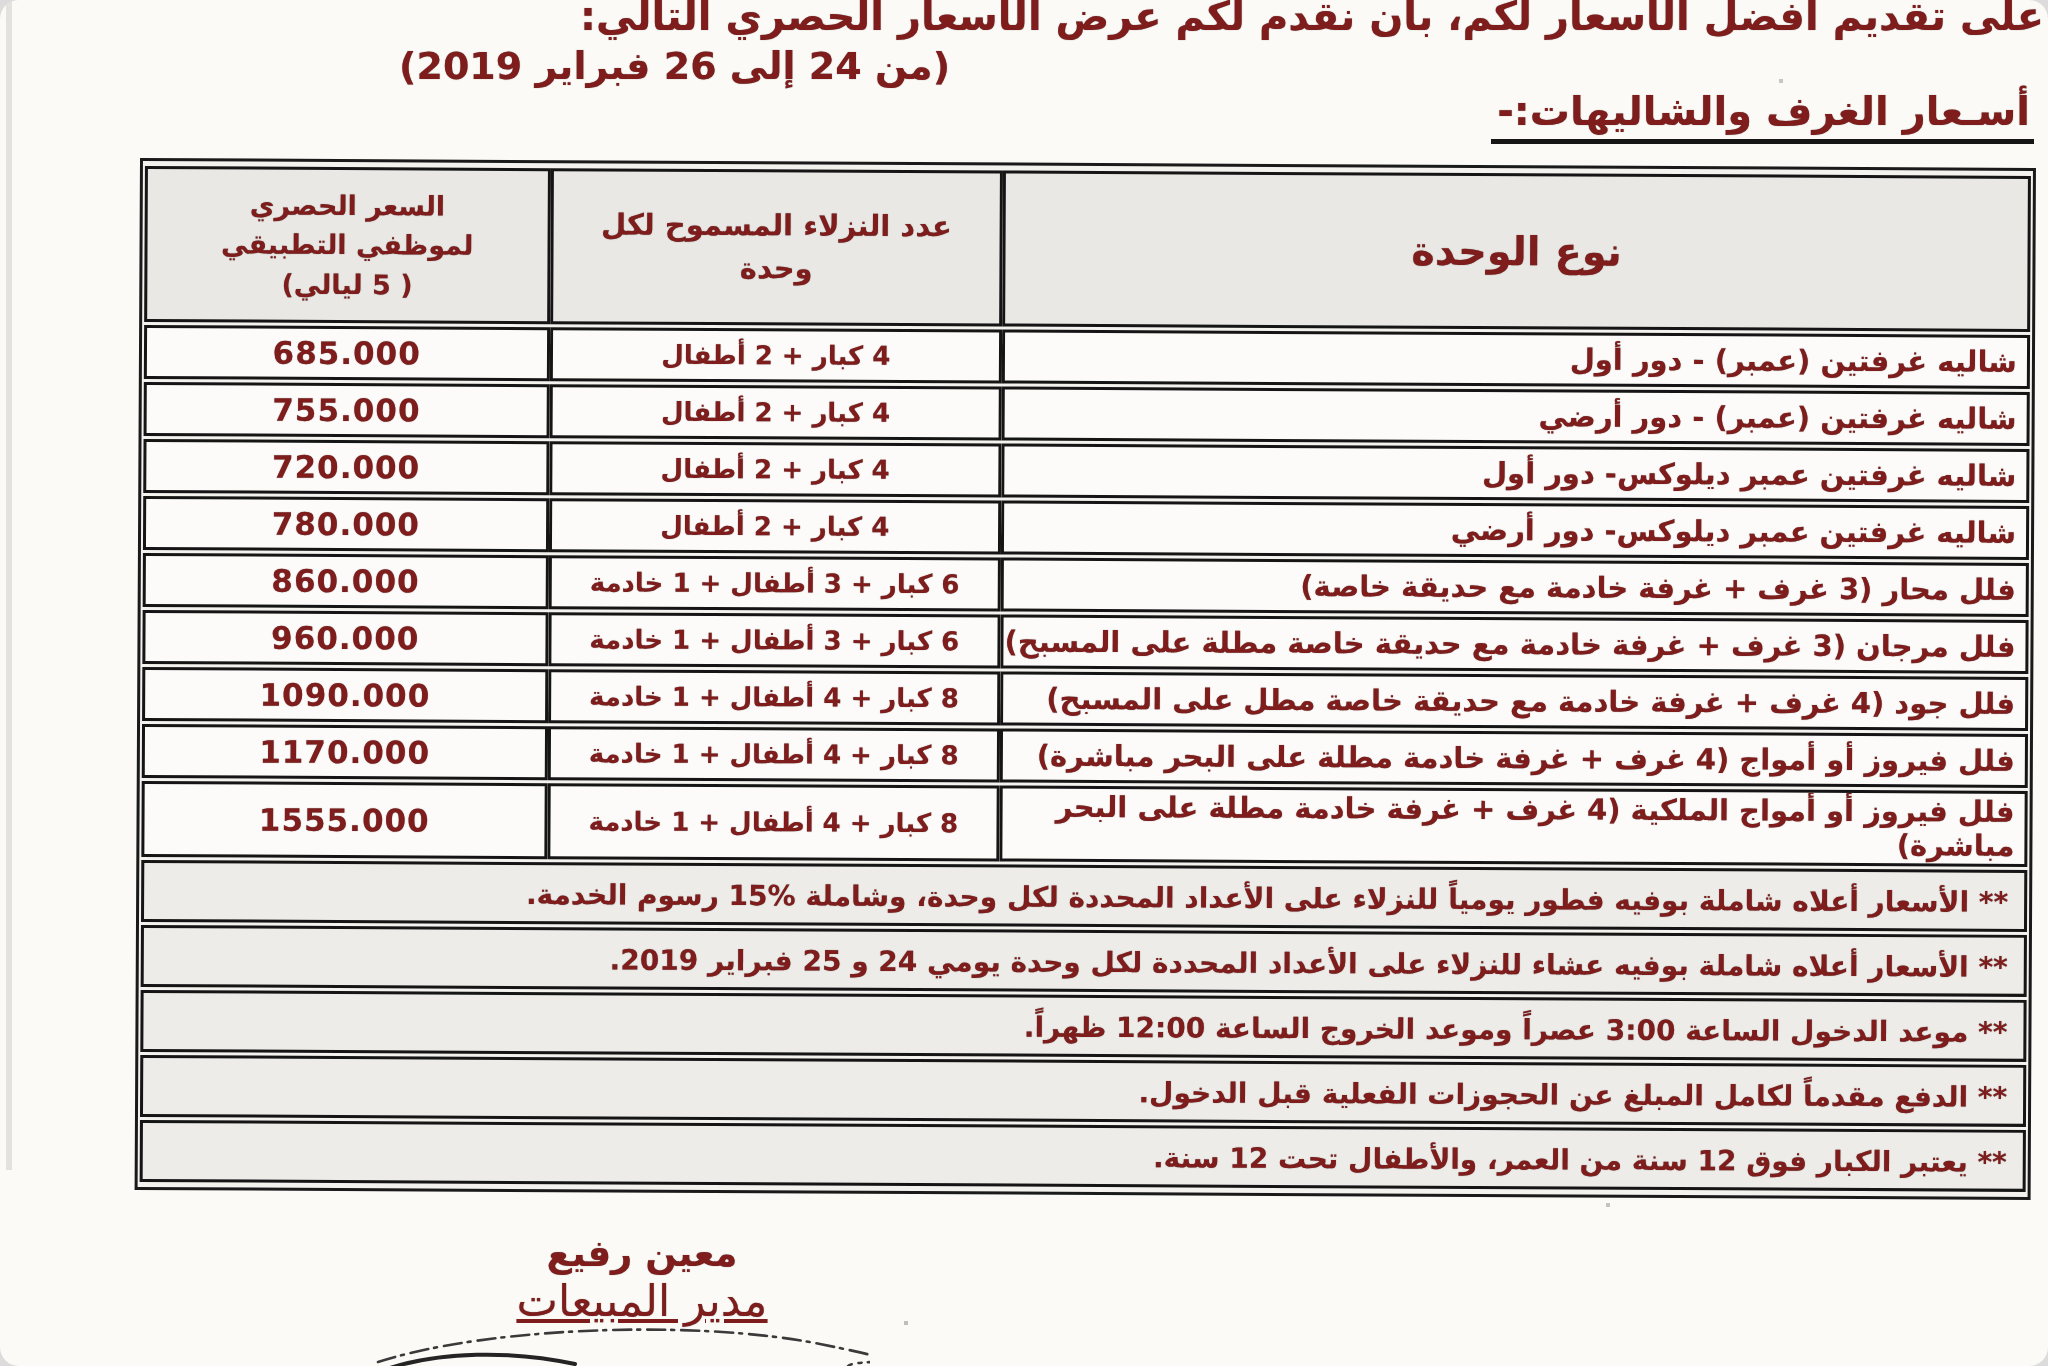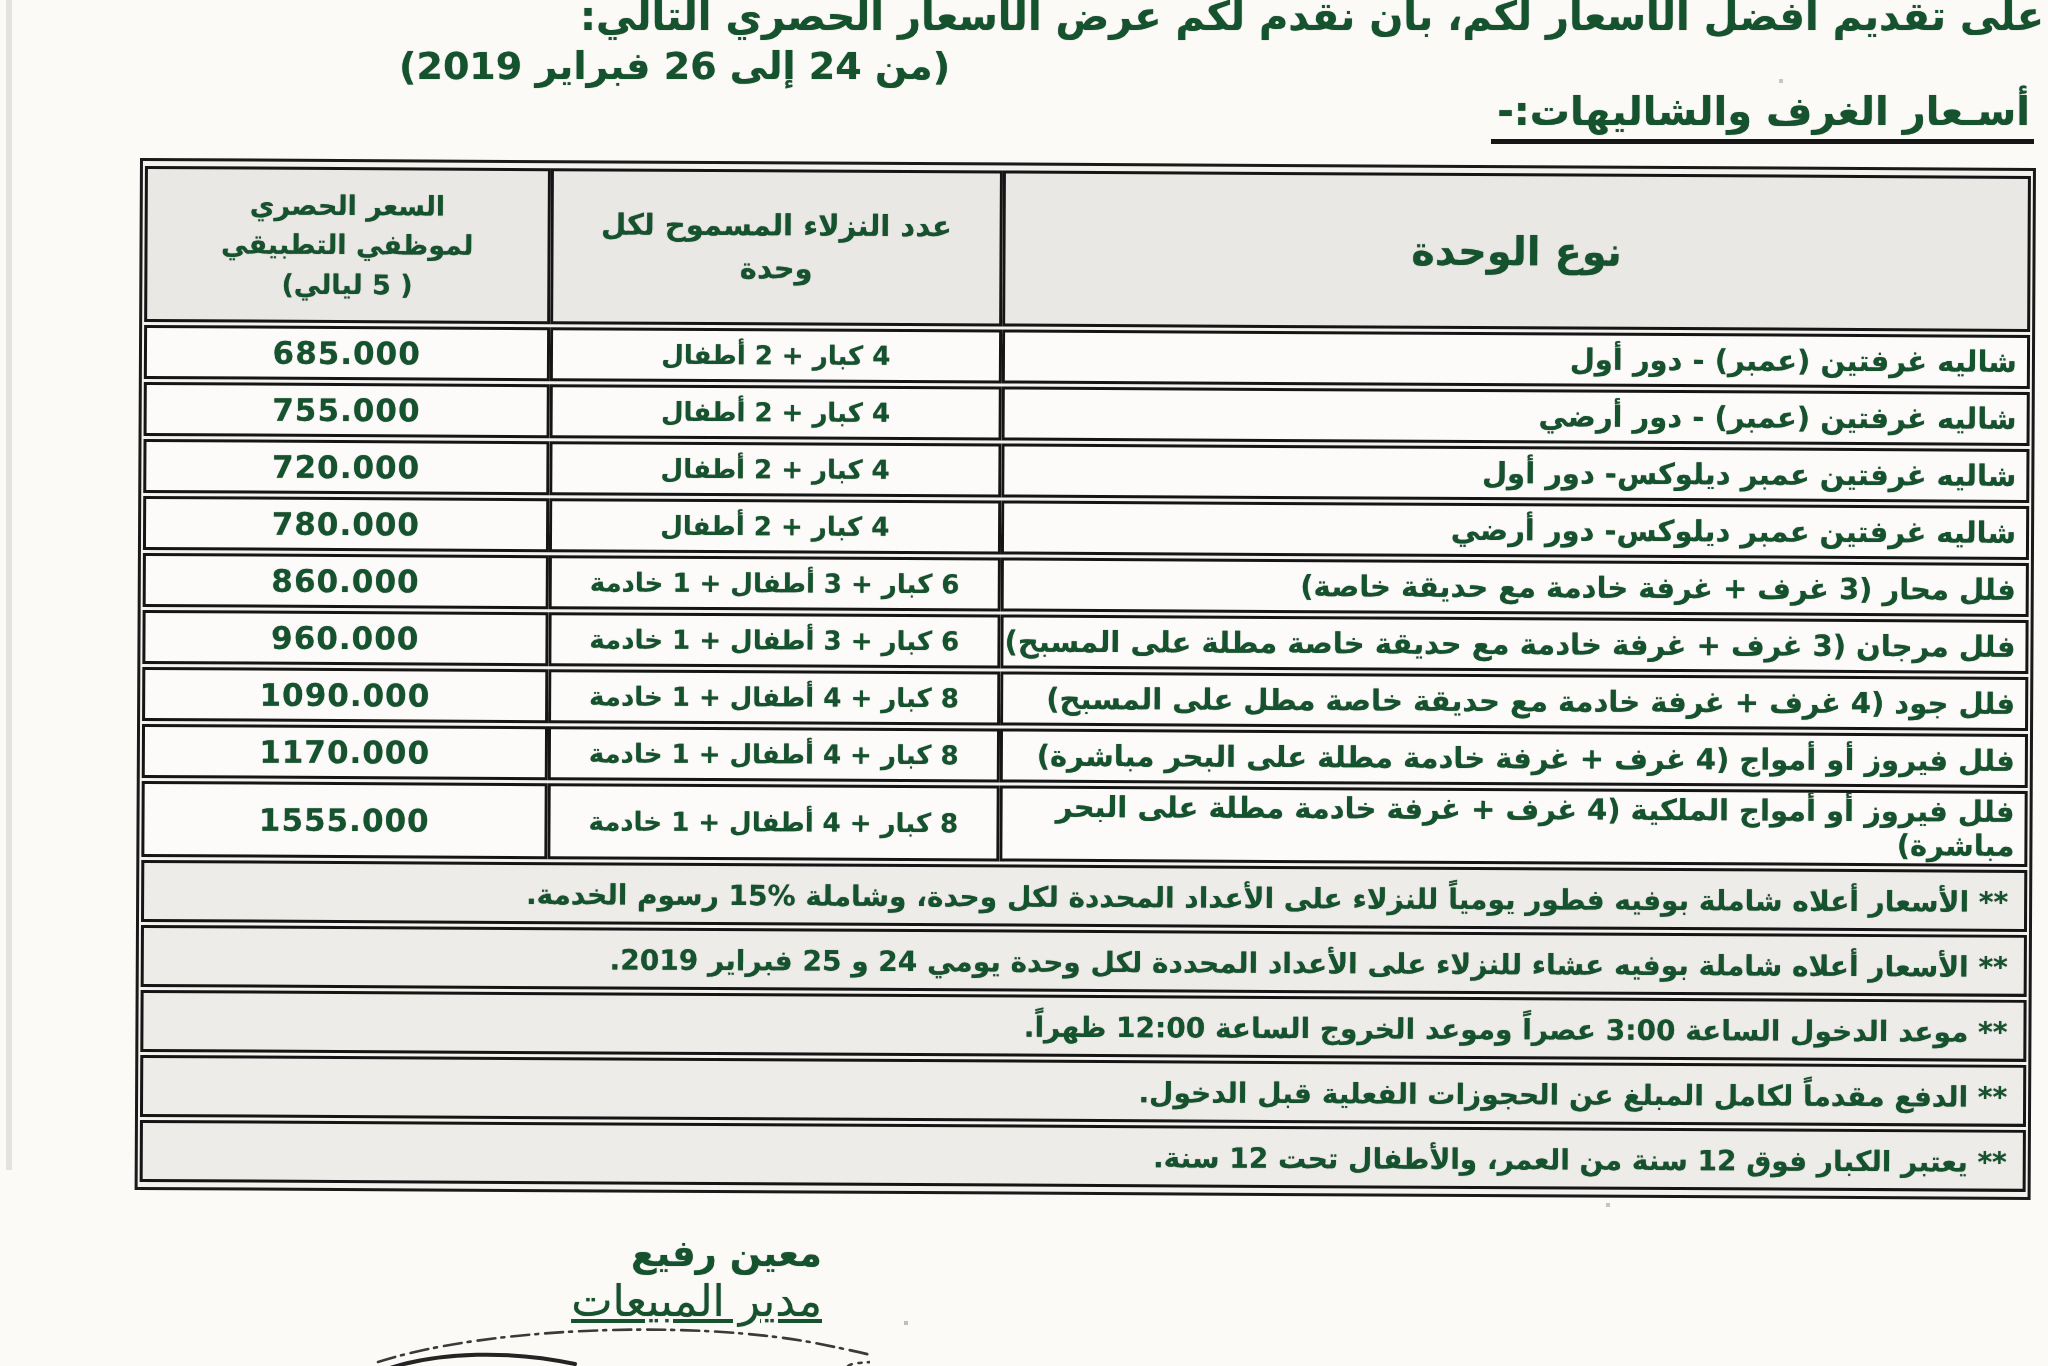--- a/index.html
+++ b/index.html
@@ -2,22 +2,23 @@
 <html lang="ar"><head>
 <meta charset="utf-8">
 <style>
   html,body{margin:0;padding:0;background:#dcdcdc;}
   .page{
     position:relative;
     width:2048px;height:1366px;
     background:#fbfaf7;
     overflow:hidden;
     font-family:"DejaVu Sans",sans-serif;
-    color:#14532d;
+    color:#7f1d1d;
     direction:rtl;
+    border-radius:19px;
   }
   .ink{text-shadow:0 0 1px rgba(20,20,20,.55);}
   .scan-edge{
     position:absolute;left:6px;top:0;width:6px;height:1170px;
     background:#cfcecb;opacity:.55;
   }
   .speckles{
     position:absolute;left:0;top:0;width:2px;height:2px;background:transparent;
     box-shadow:520px 300px 0 1px #b9b7b2, 1253px 642px 0 1px #c2c0bb,
                305px 936px 0 1px #bdbbb6, 1607px 1204px 0 1px #c6c4bf,
@@ -74,21 +75,21 @@
   td.c-guests{text-align:center;font-size:26px;}
   td.c-price{text-align:center;font-size:31px;letter-spacing:1px;}
   tr.note-row td{
     height:62px;background:#edecE8;background:#edece8;
     text-align:right;vertical-align:middle;
     padding:2px 16px 0 10px;
     font-size:28px;font-weight:700;
   }
   .signature{
     position:absolute;left:462px;top:1232px;width:360px;
-    text-align:right;
+    text-align:center;
   }
   .sig-name{font-size:37px;font-weight:700;}
   .sig-title{font-size:44px;font-weight:400;text-decoration:underline;}
   .sig-scribble{position:absolute;left:350px;top:1314px;}
 </style>
 </head>
 <body>
 
 <div class="page">
 

